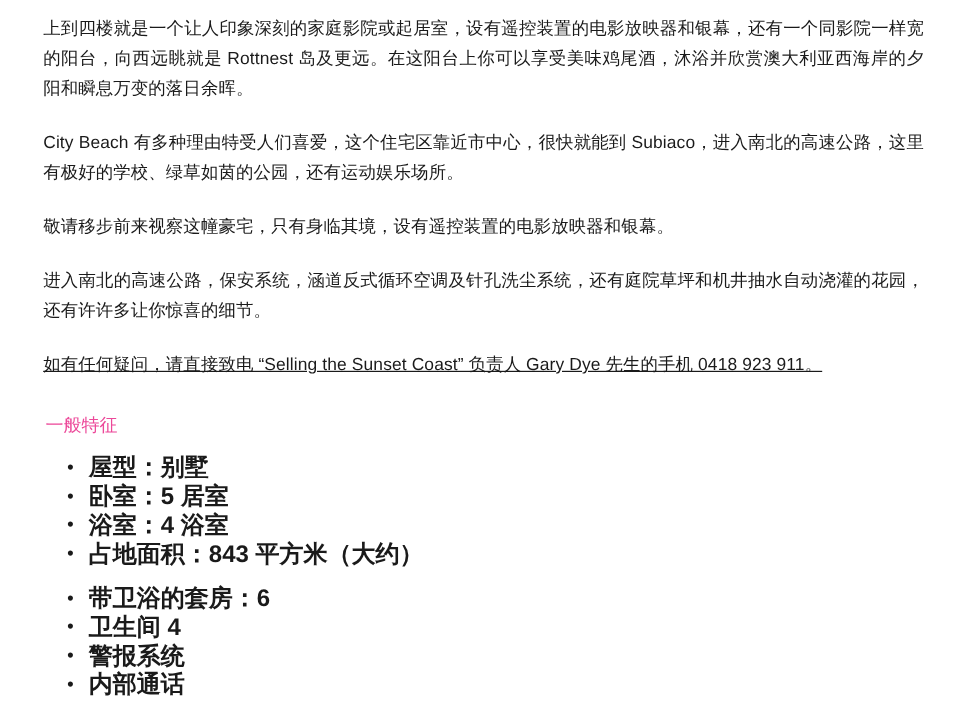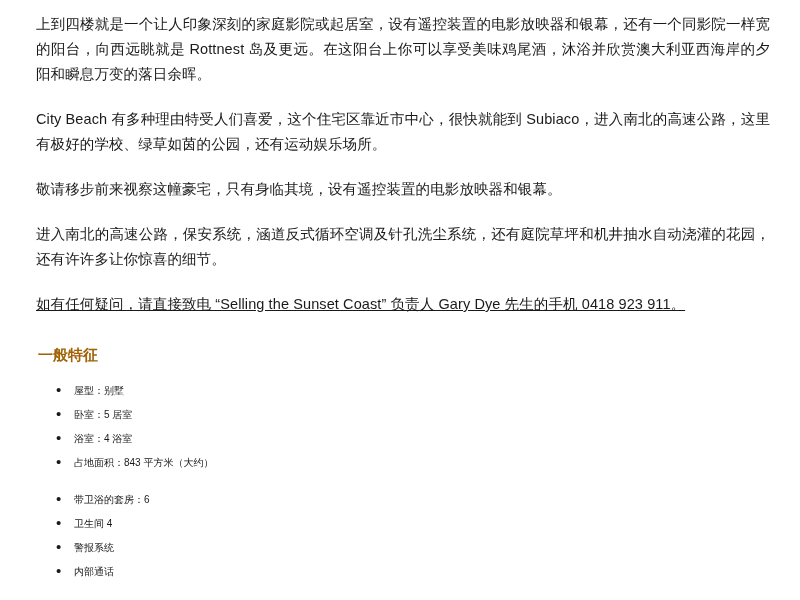--- a/index.html
+++ b/index.html
@@ -30,34 +30,35 @@
     letter-spacing: 0.1px;
   }
   p.para:last-of-type {
     margin-bottom: 0;
     text-decoration: underline;
   }
   h3.section-heading {
     margin: 28px 0 14px 2px;
     font-size: 15px;
     line-height: 20px;
-    font-weight: bold;
-    color: #a16207;
+    font-weight: normal;
+    color: #ec4899;
   }
   ul.feature-list {
     margin: 0 0 4px 0;
     padding-left: 38px;
     list-style: none;
   }
   ul.feature-list li {
     position: relative;
-    font-size: 10px;
+    font-size: 20px;
     line-height: 23px;
     color: #1a1a1a;
     margin: 0 0 1px 0;
+    font-weight: bold;
   }
   ul.feature-list li::before {
     content: "\2022";
     position: absolute;
     left: -18px;
     top: -1px;
     font-size: 15px;
     color: #1a1a1a;
   }
   .spacer-sm { height: 10px; }

